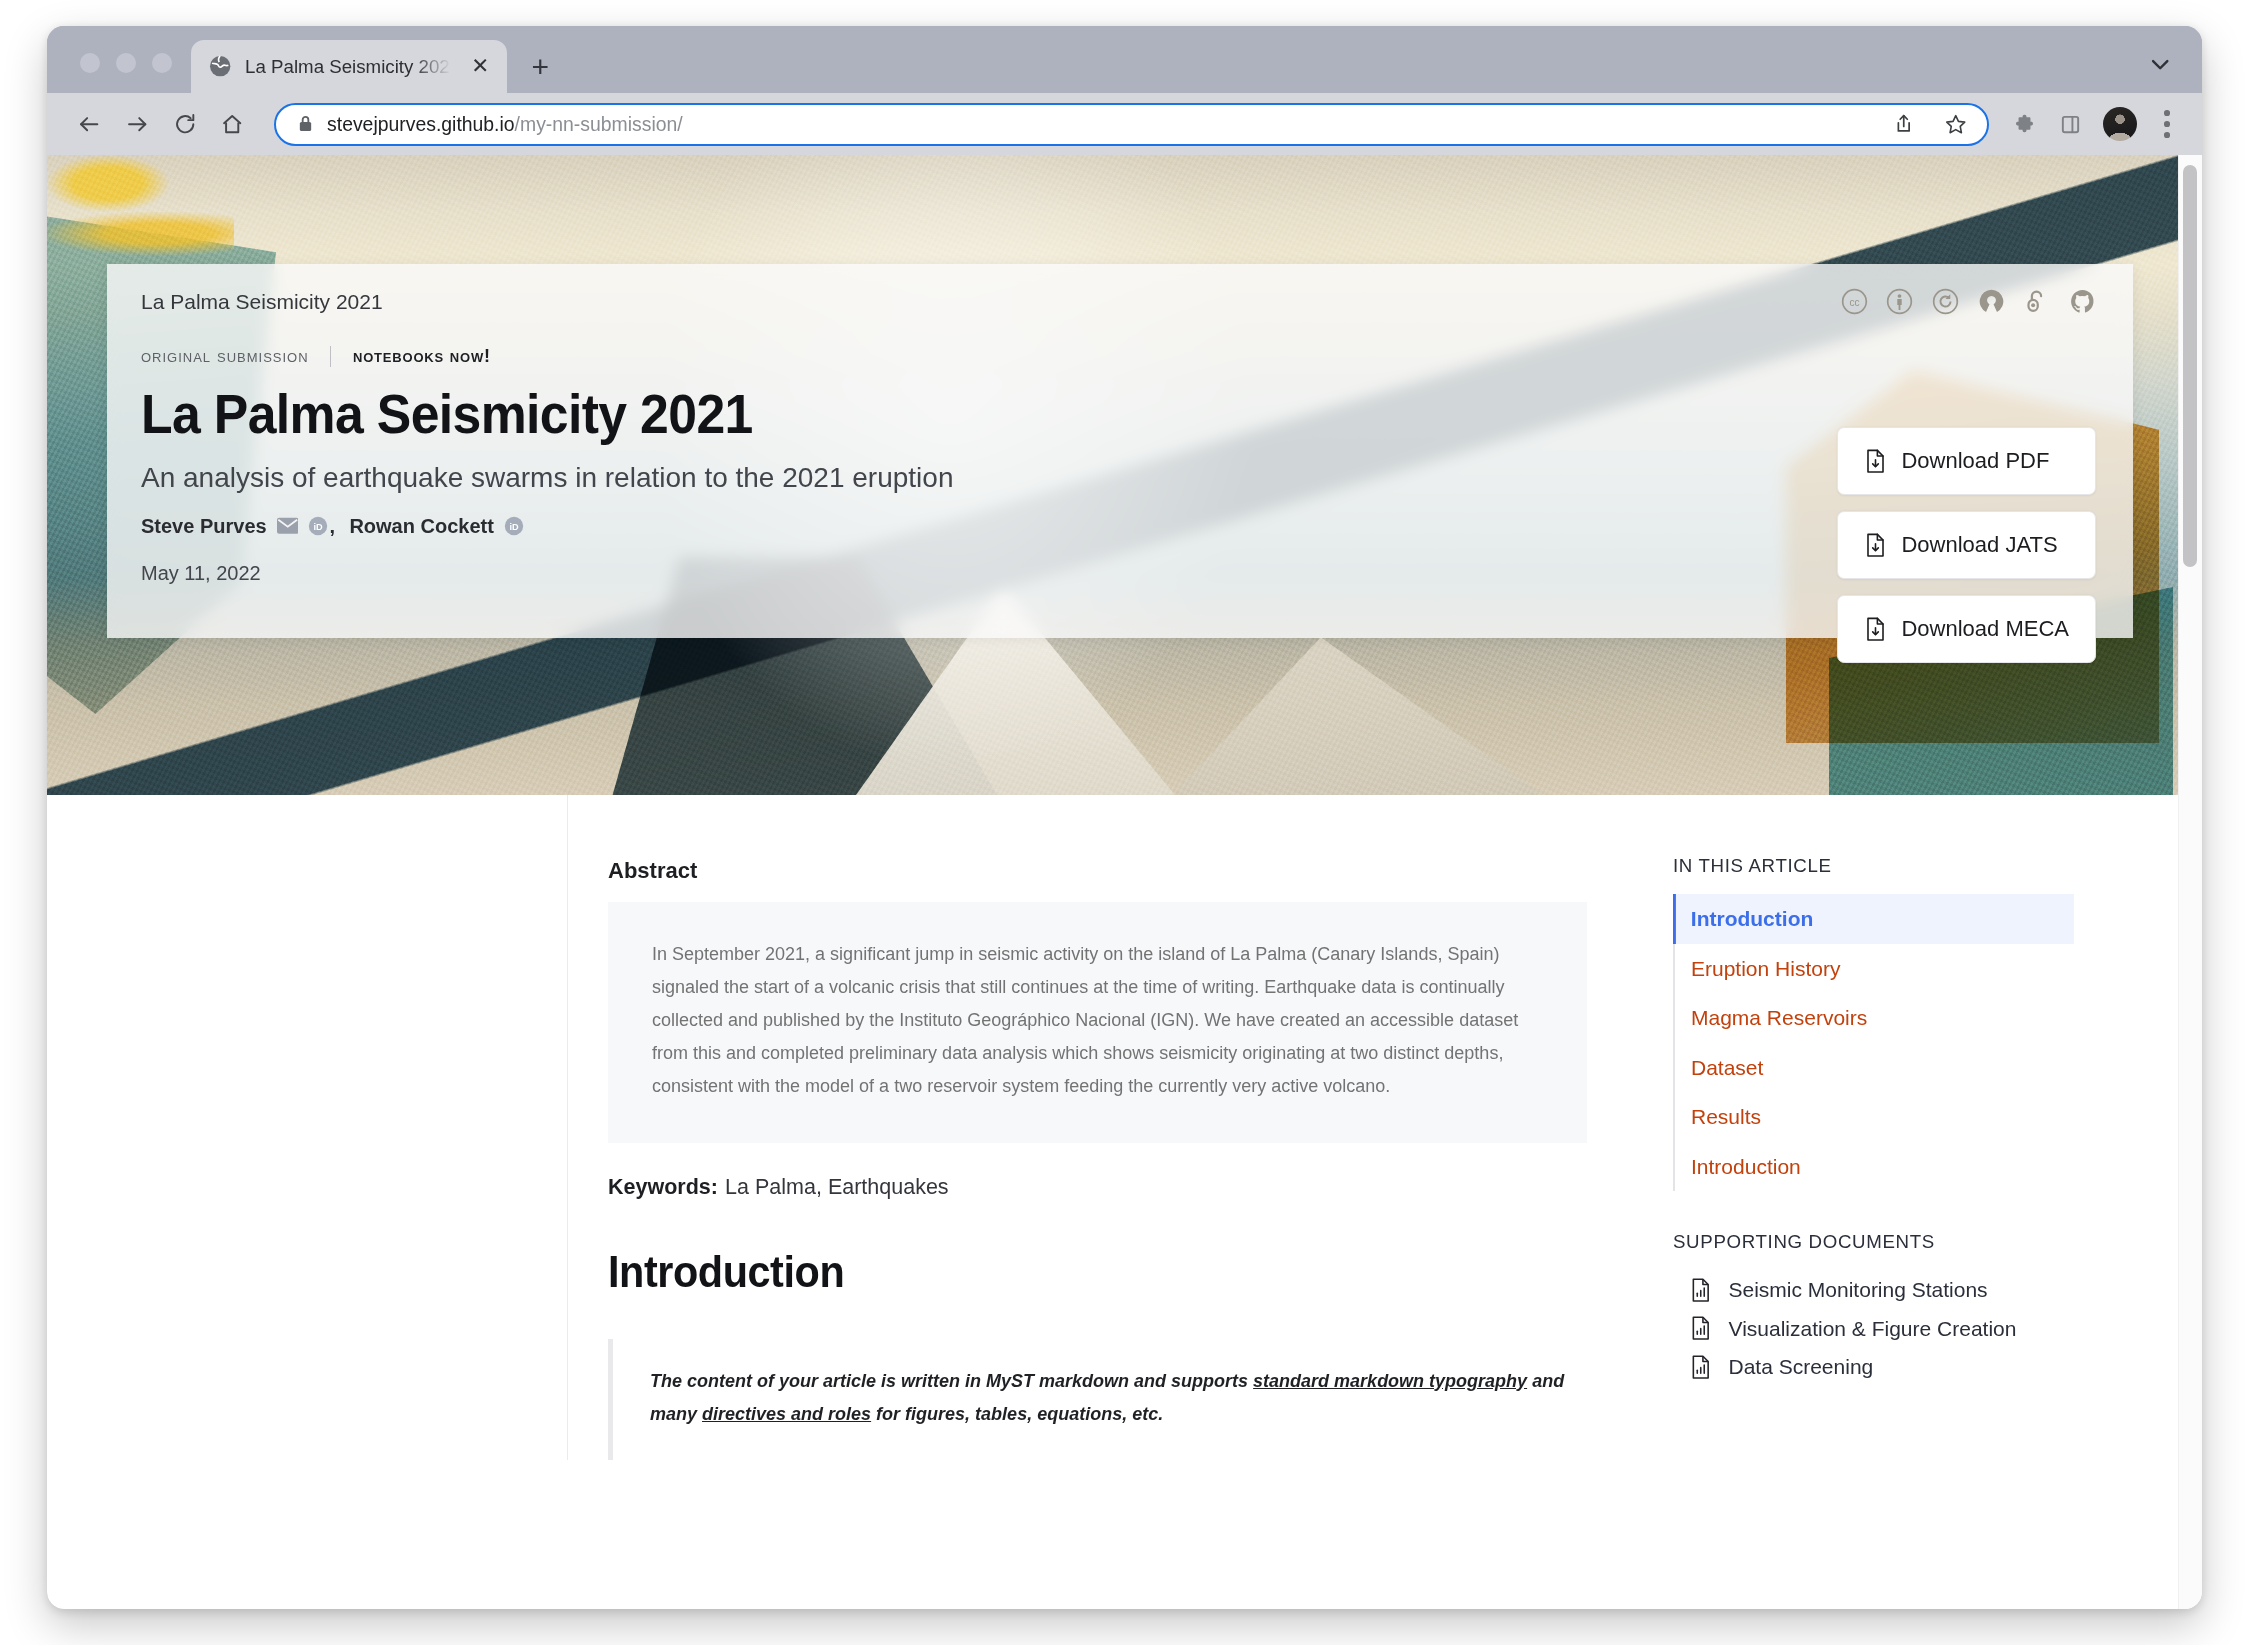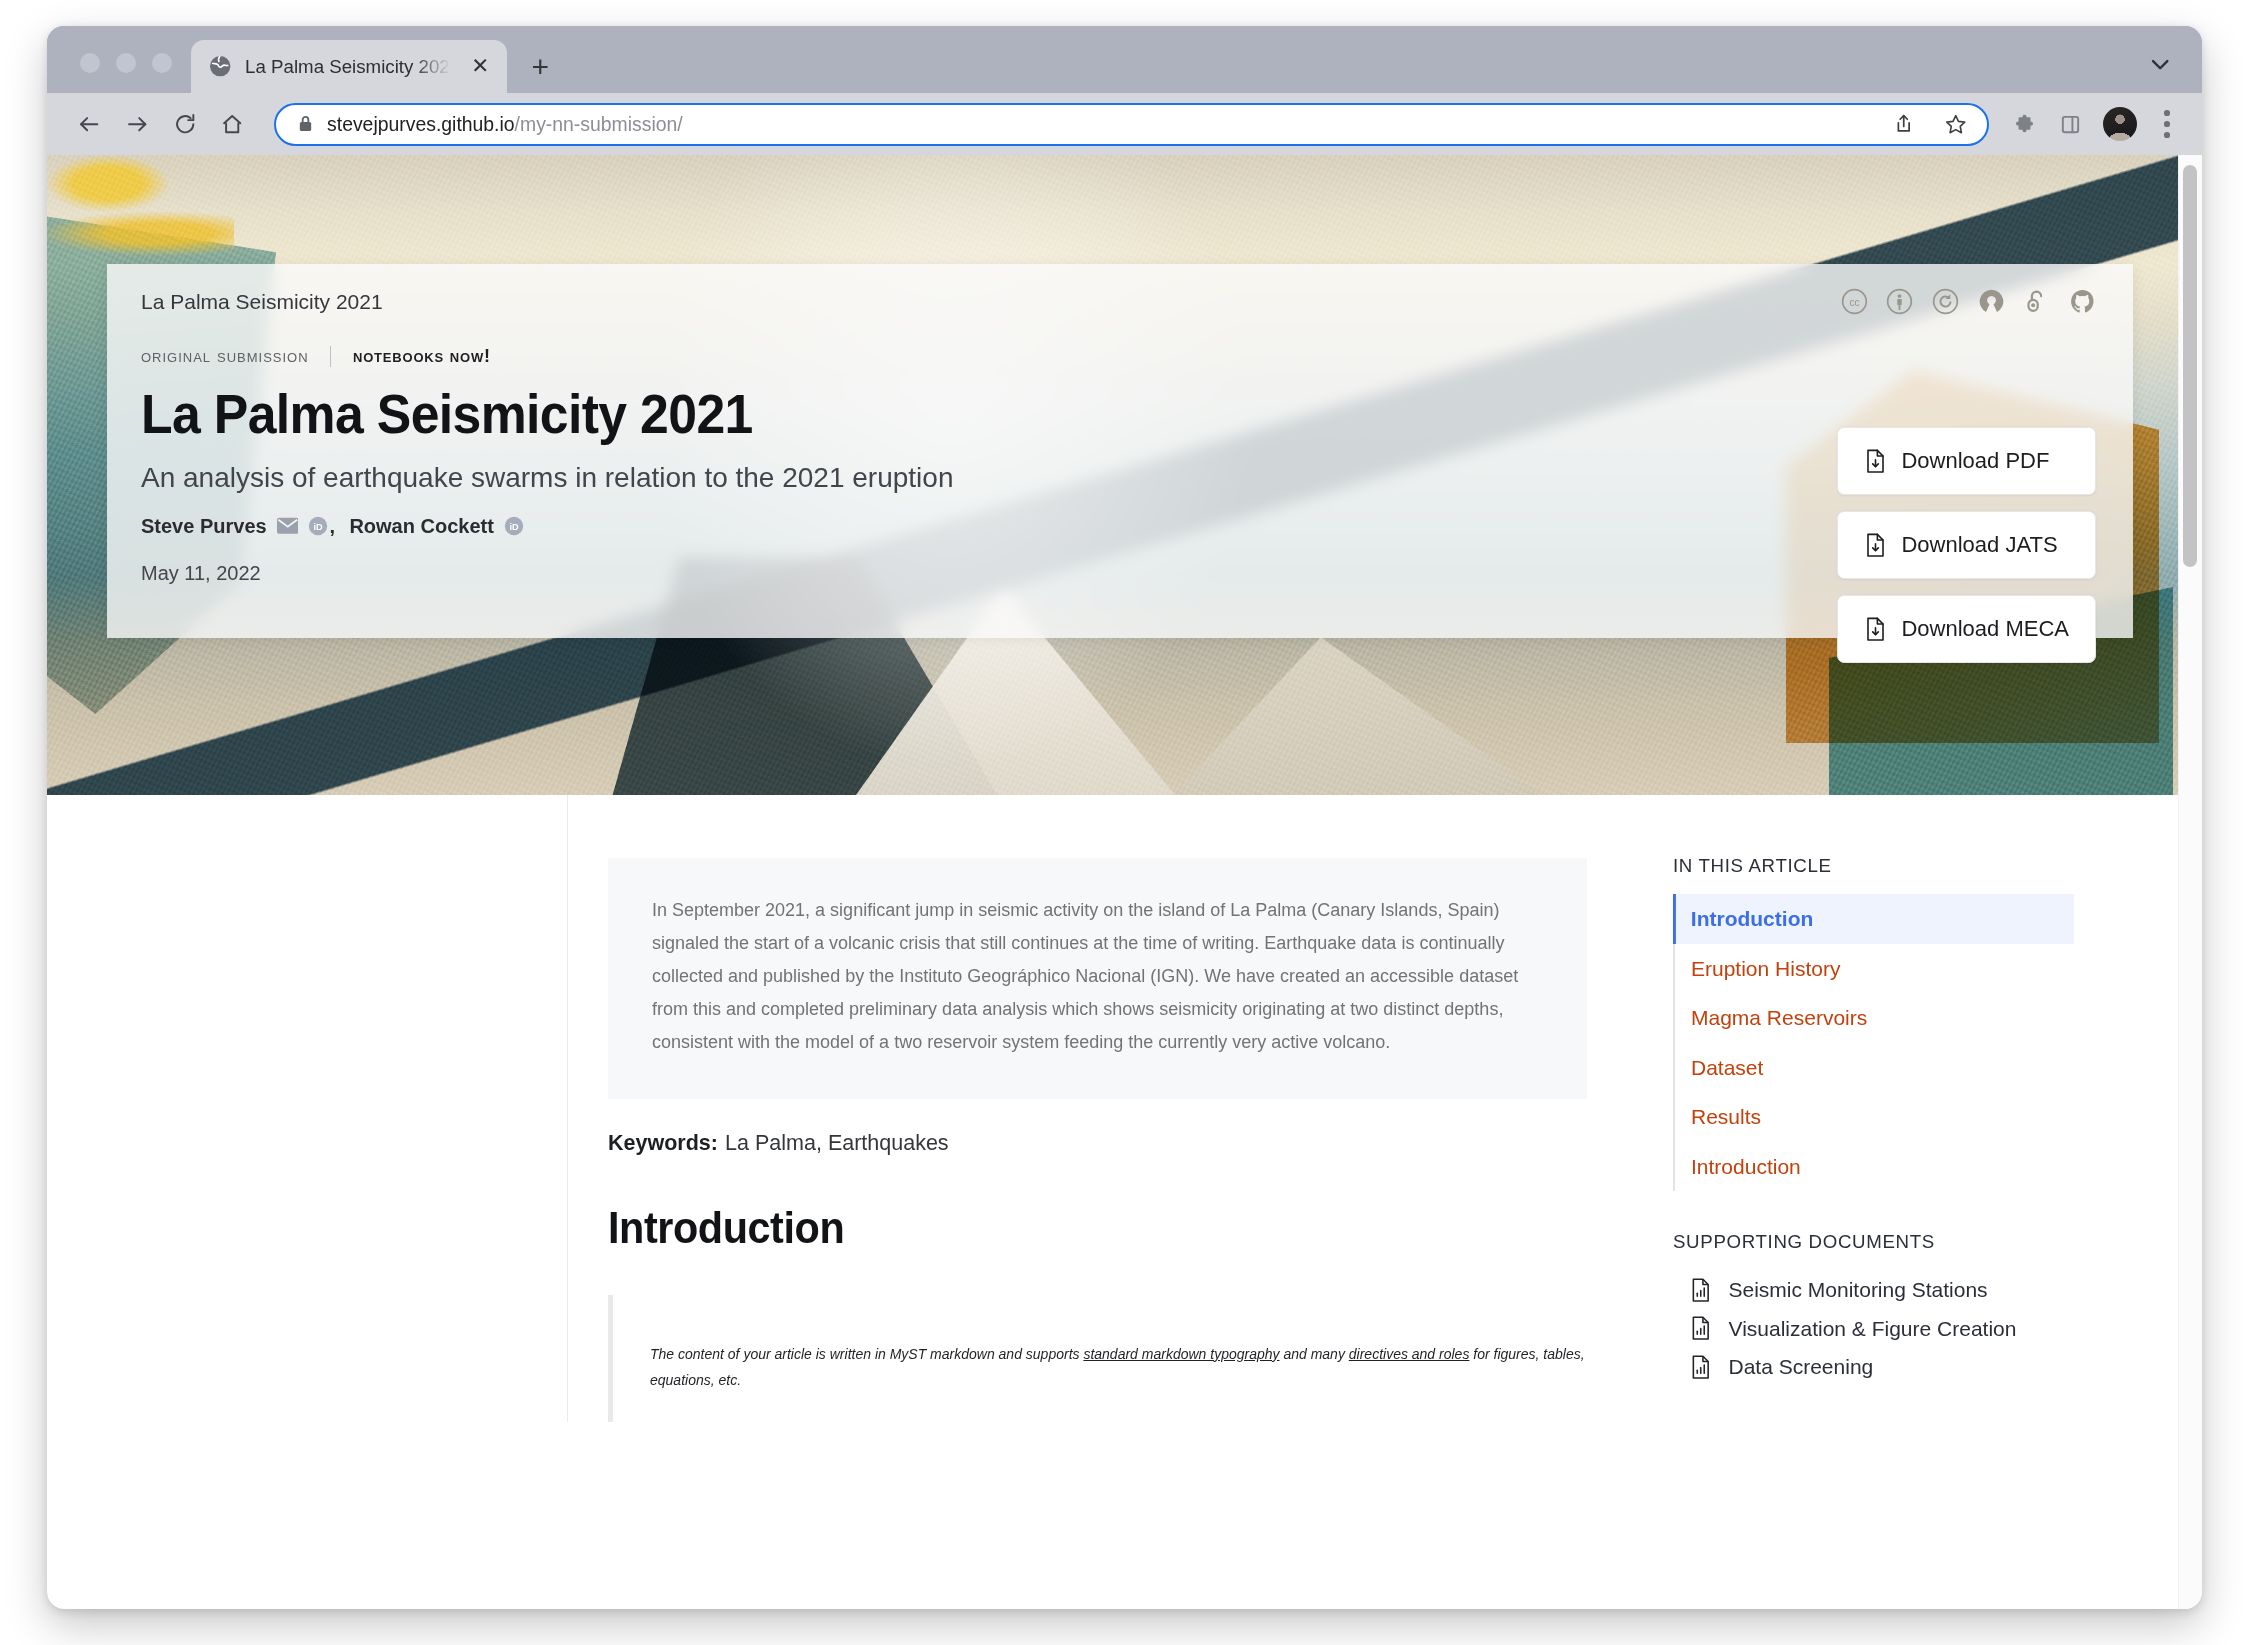--- a/index.html
+++ b/index.html
@@ -360,22 +360,22 @@
     font-size: 44px; font-weight: 700; color: #121316;
     letter-spacing: -.01em;
     transform: scaleX(.94); transform-origin: left center;
     margin-bottom: 42px;
   }
   .blockquote {
     border-left: 5px solid #e9e9ec;
     padding: 26px 0 29px 37px;
   }
   .blockquote p {
-    font-size: 14px; line-height: 1.86; font-style: italic;
-    color: #1f2125; font-weight: 400; margin-top: 20px;
+    font-size: 18px; line-height: 1.86; font-style: italic;
+    color: #1f2125; font-weight: 700;
   }
   .blockquote a { color: #1f2125; text-decoration: underline; }
 
   
   .side-head {
     font-size: 18.7px; letter-spacing: .035em;
     color: #2b2f3a; text-transform: uppercase;
     margin-bottom: 17px;
   }
   .toc { border-left: 2.2px solid #e3e4e8; margin-bottom: 40px; }
@@ -623,20 +623,21 @@
             </div>
 
           </div>
         </div>
       </div>
 
       <div class="content-wrap">
         <div class="col-gutter"></div>
 
         <div class="col-main">
+          <div class="abstract-label">Abstract</div>
           <div class="abstract-box">
             <p class="abstract-text">In September 2021, a significant jump in seismic activity on the island of La Palma (Canary Islands, Spain) signaled the start of a volcanic crisis that still continues at the time of writing. Earthquake data is continually collected and published by the Instituto Geográphico Nacional (IGN). We have created an accessible dataset from this and completed preliminary data analysis which shows seismicity originating at two distinct depths, consistent with the model of a two reservoir system feeding the currently very active volcano.</p>
           </div>
 
           <div class="keywords">
             <b>Keywords:</b><span>La Palma, Earthquakes</span>
           </div>
 
           <h2 class="h1-intro">Introduction</h2>
 

